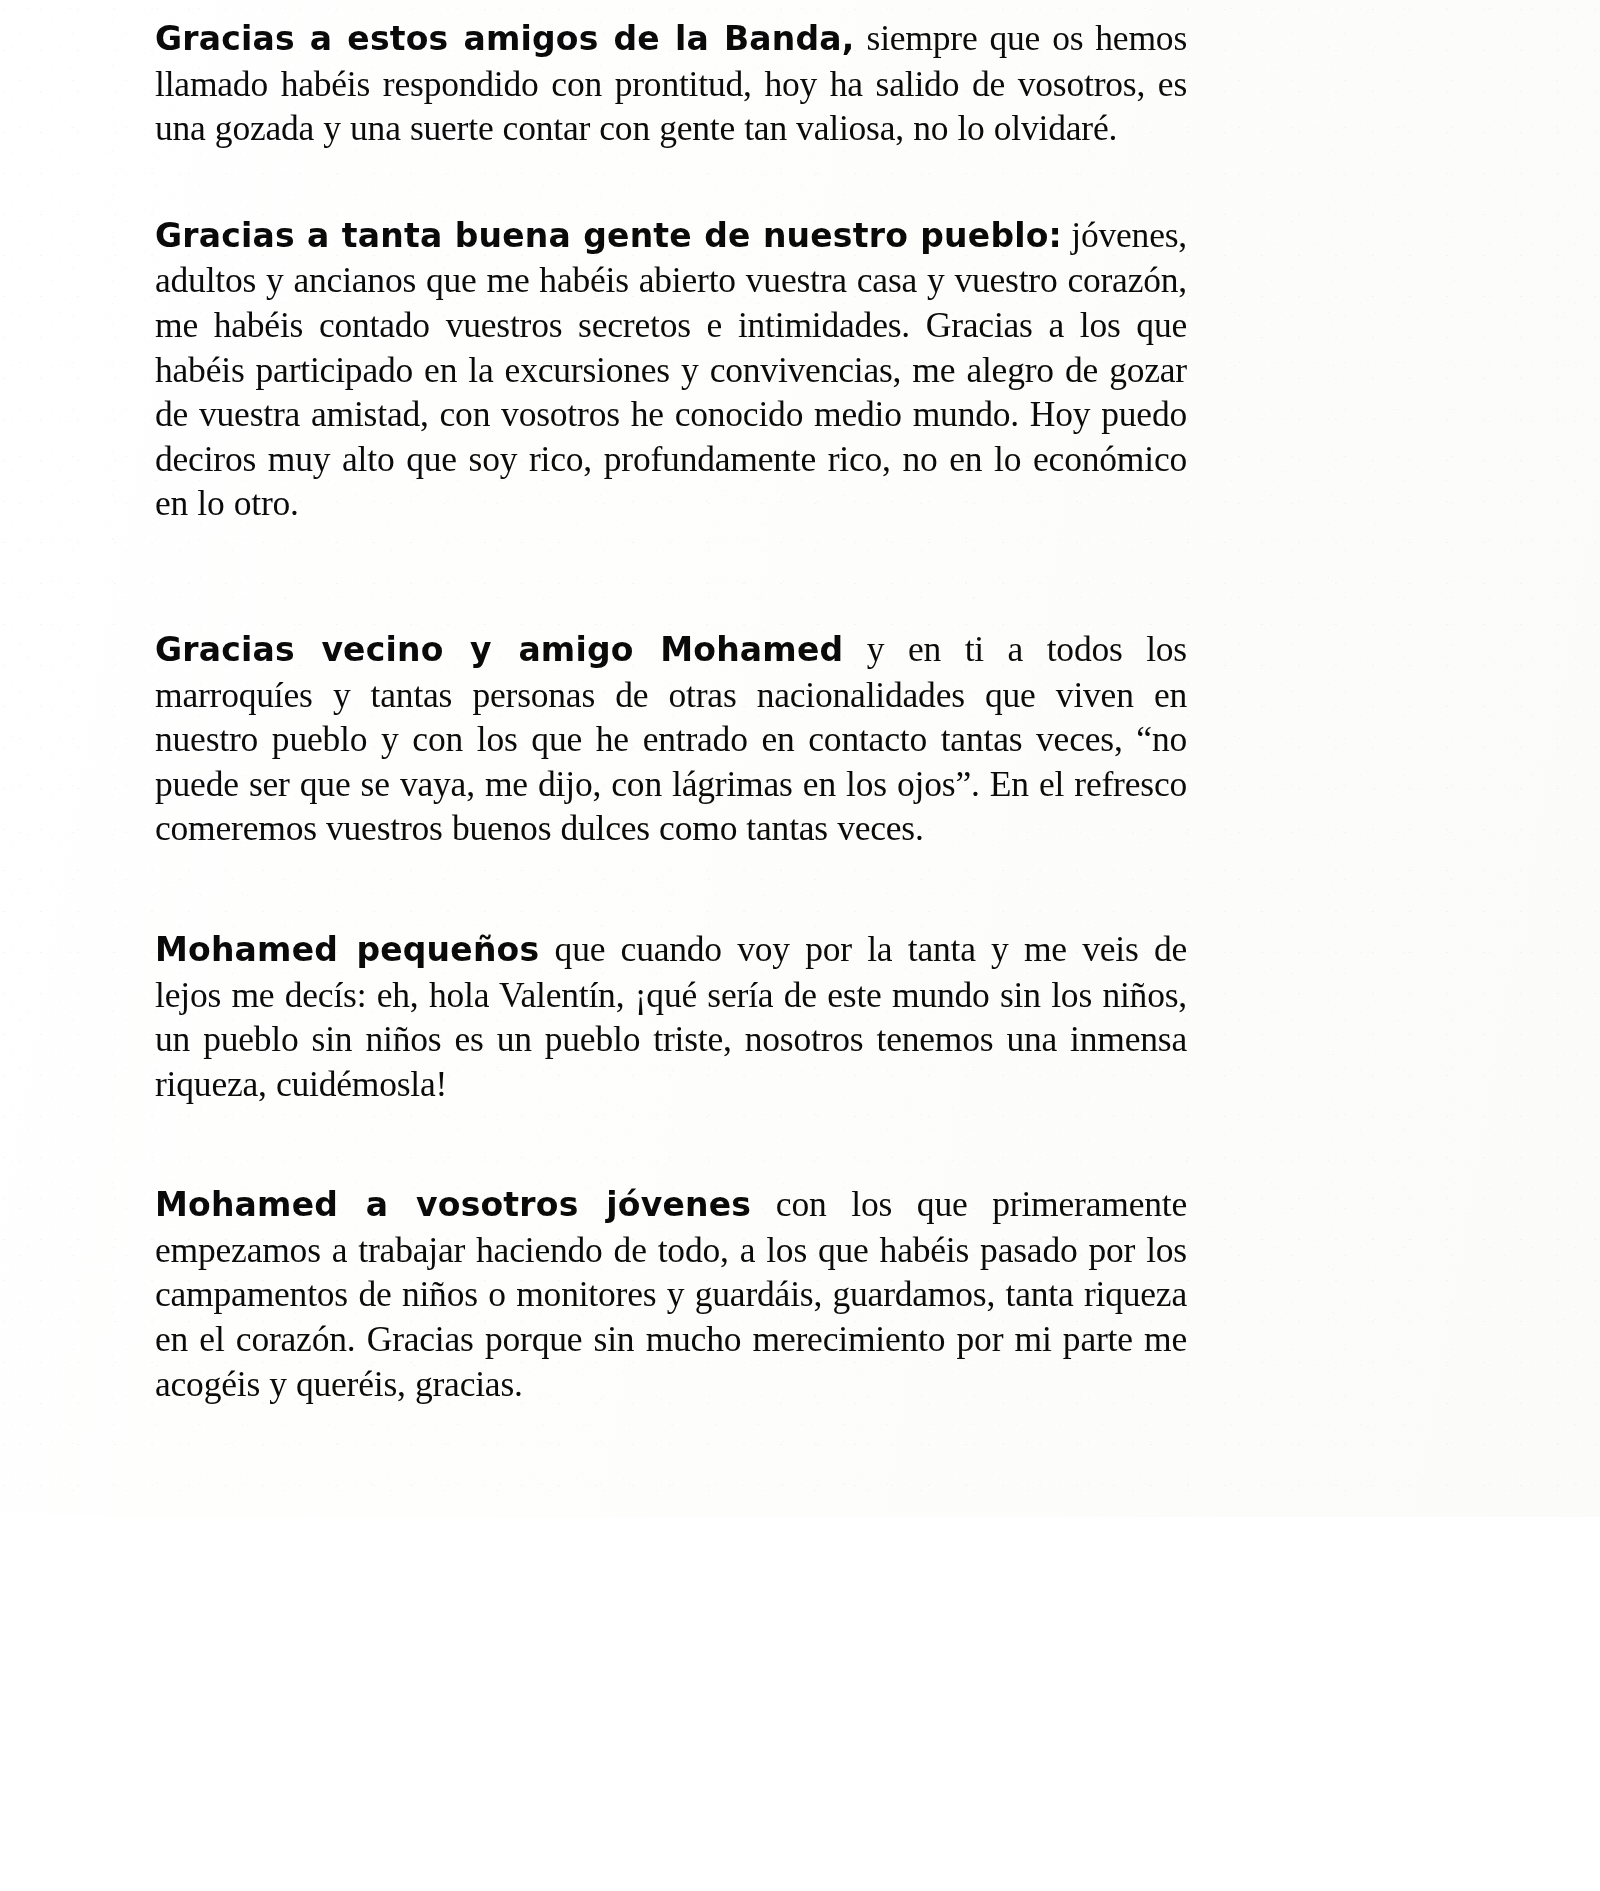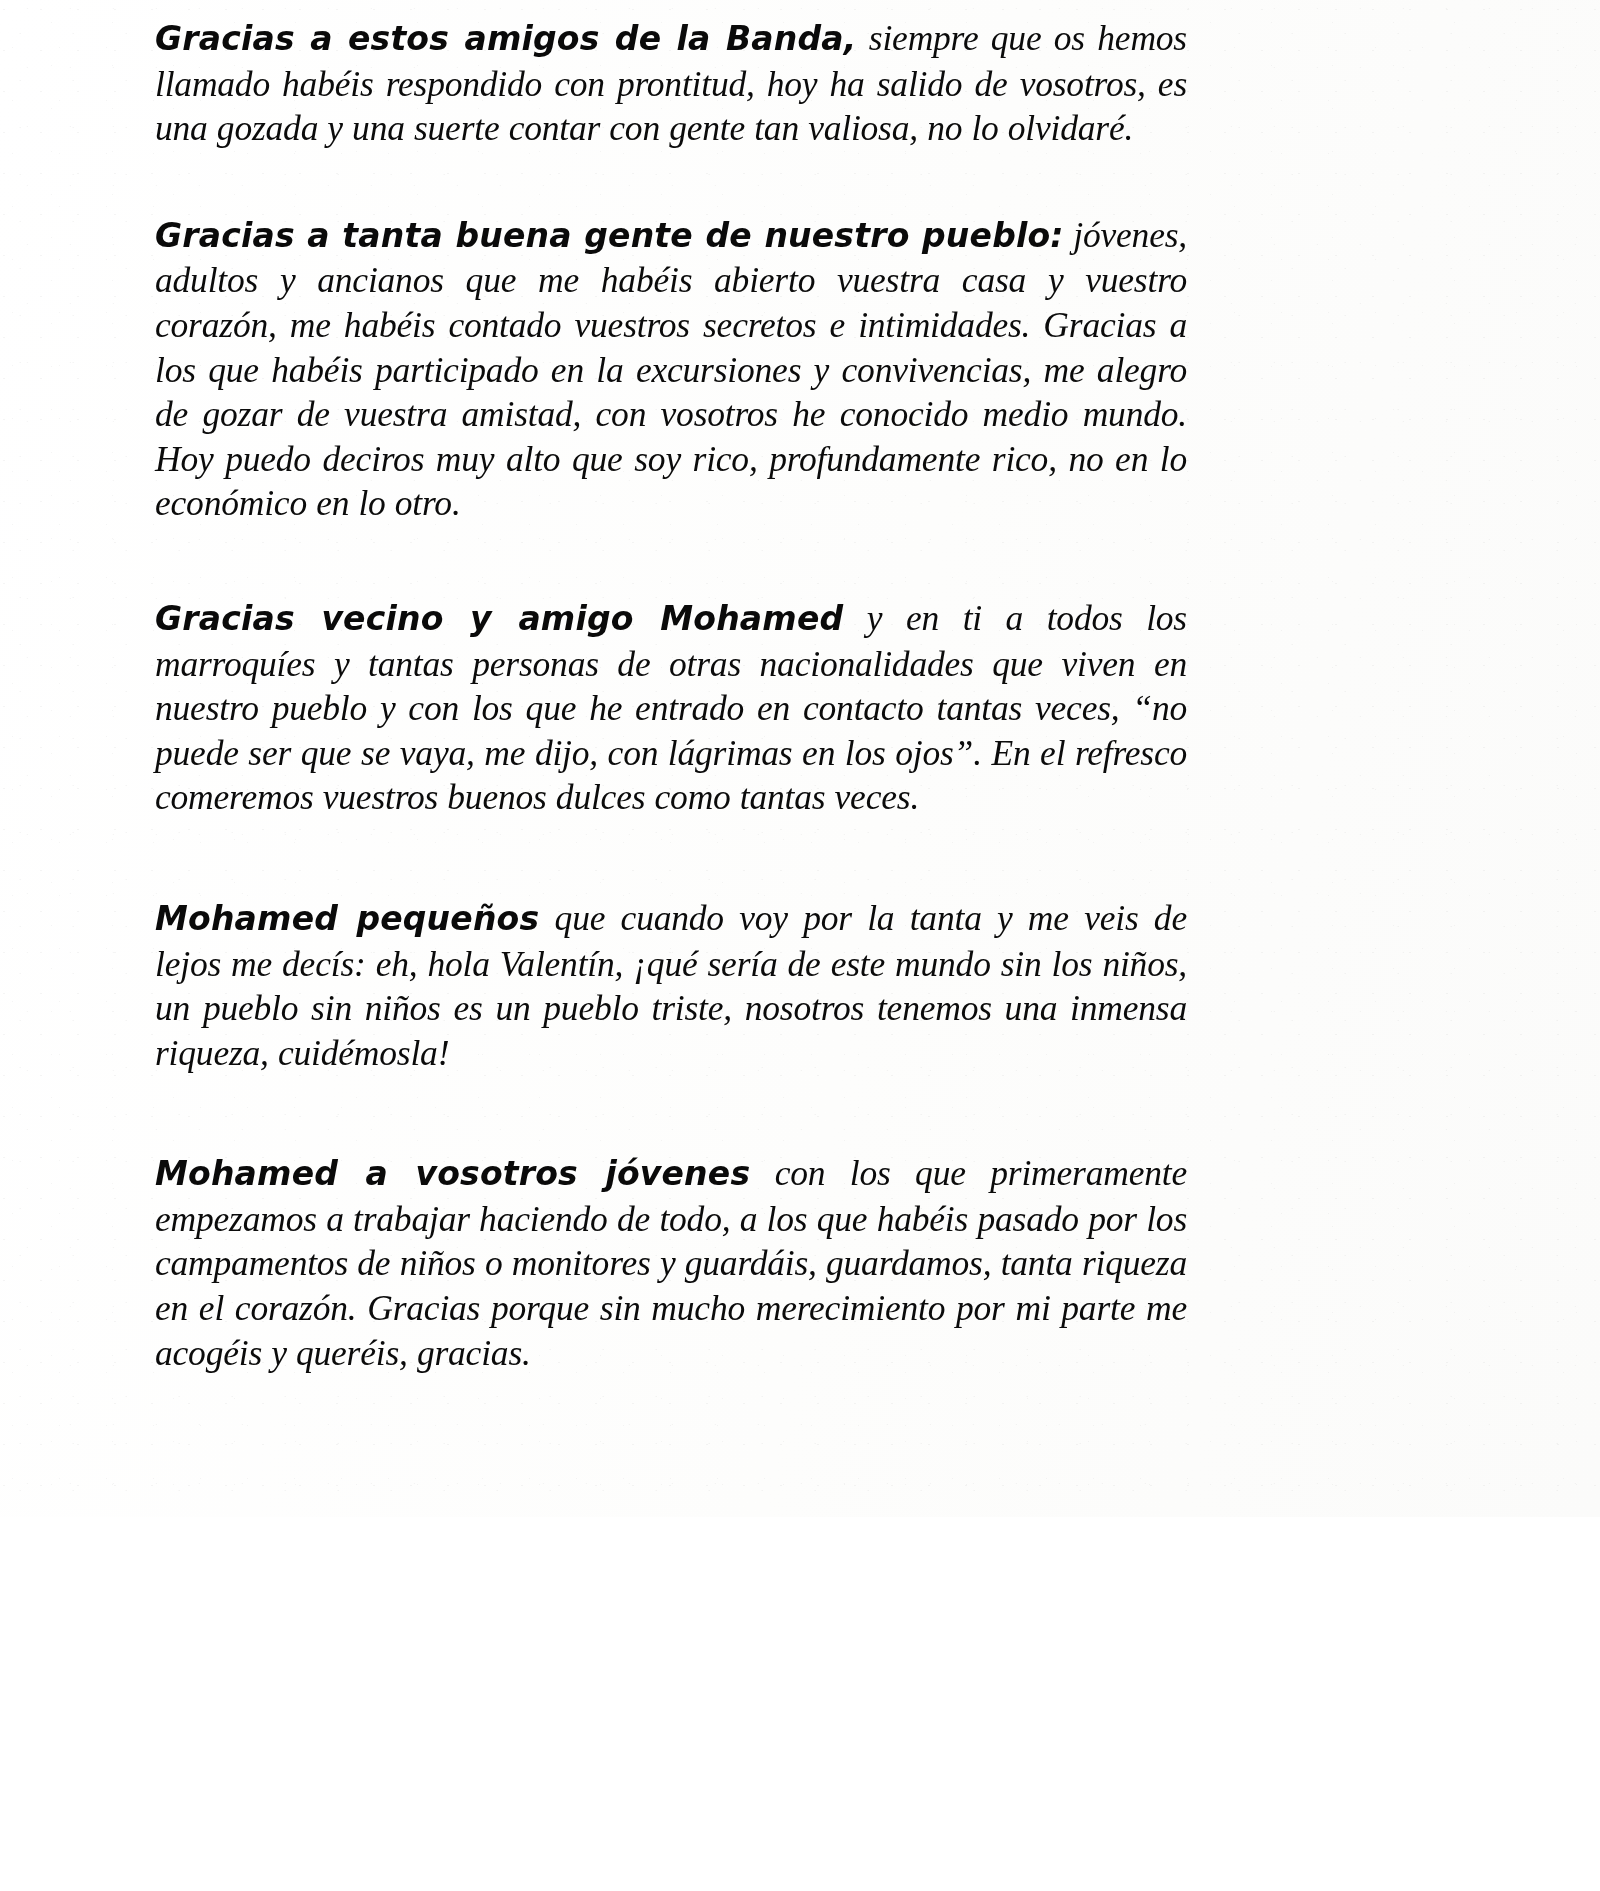--- a/index.html
+++ b/index.html
@@ -16,21 +16,20 @@
     overflow: hidden;
   }
 
   
   .page {
     position: relative;
     width: 1600px;
     height: 1517px;
     background: #f97316;
     box-sizing: border-box;
-    font-style: italic;
   }
 
   
   .page::before {
     content: "";
     position: absolute;
     inset: 0;
     background:
       linear-gradient(100deg, #ffffff 0%, #fdfdfc 55%, #fbfbfa 100%);
     pointer-events: none;
@@ -64,21 +63,21 @@
   .lead {
     font-family: "DejaVu Sans", "Liberation Sans", sans-serif;
     font-weight: 700;
     font-size: 33px;
     letter-spacing: 0.2px;
     color: #0a0a0a;
   }
 
   
   .p-1 { margin-bottom: 62px; }
-  .p-2 { margin-bottom: 70px; }
+  .p-2 { margin-bottom: 101px; }
   .p-3 { margin-bottom: 76px; }
   .p-4 { margin-bottom: 76px; }
 
   
   .grain {
     position: absolute;
     inset: 0;
     pointer-events: none;
     opacity: 0.055;
     background-image:

